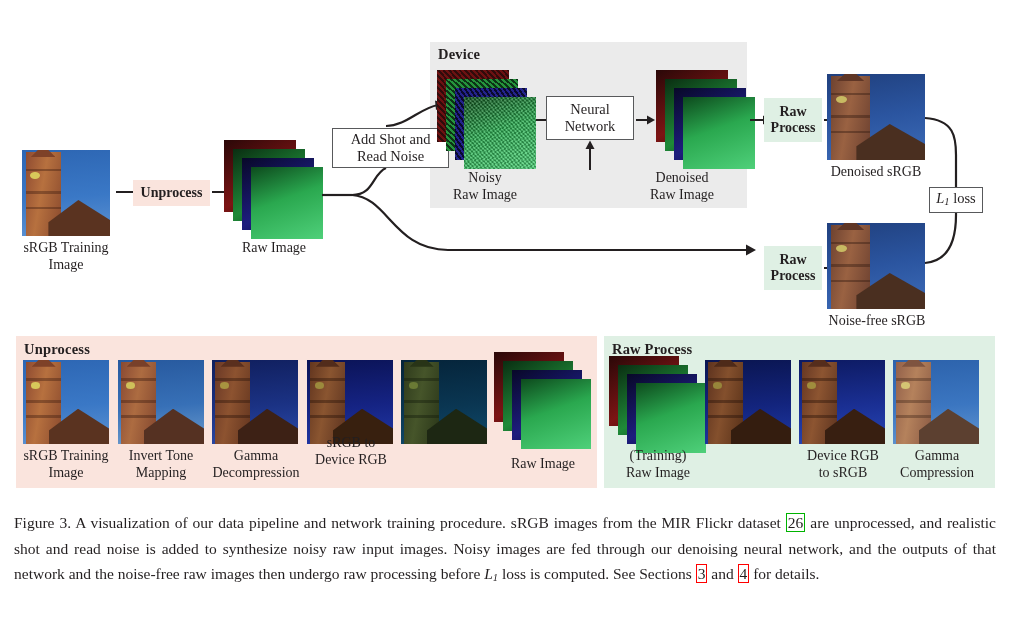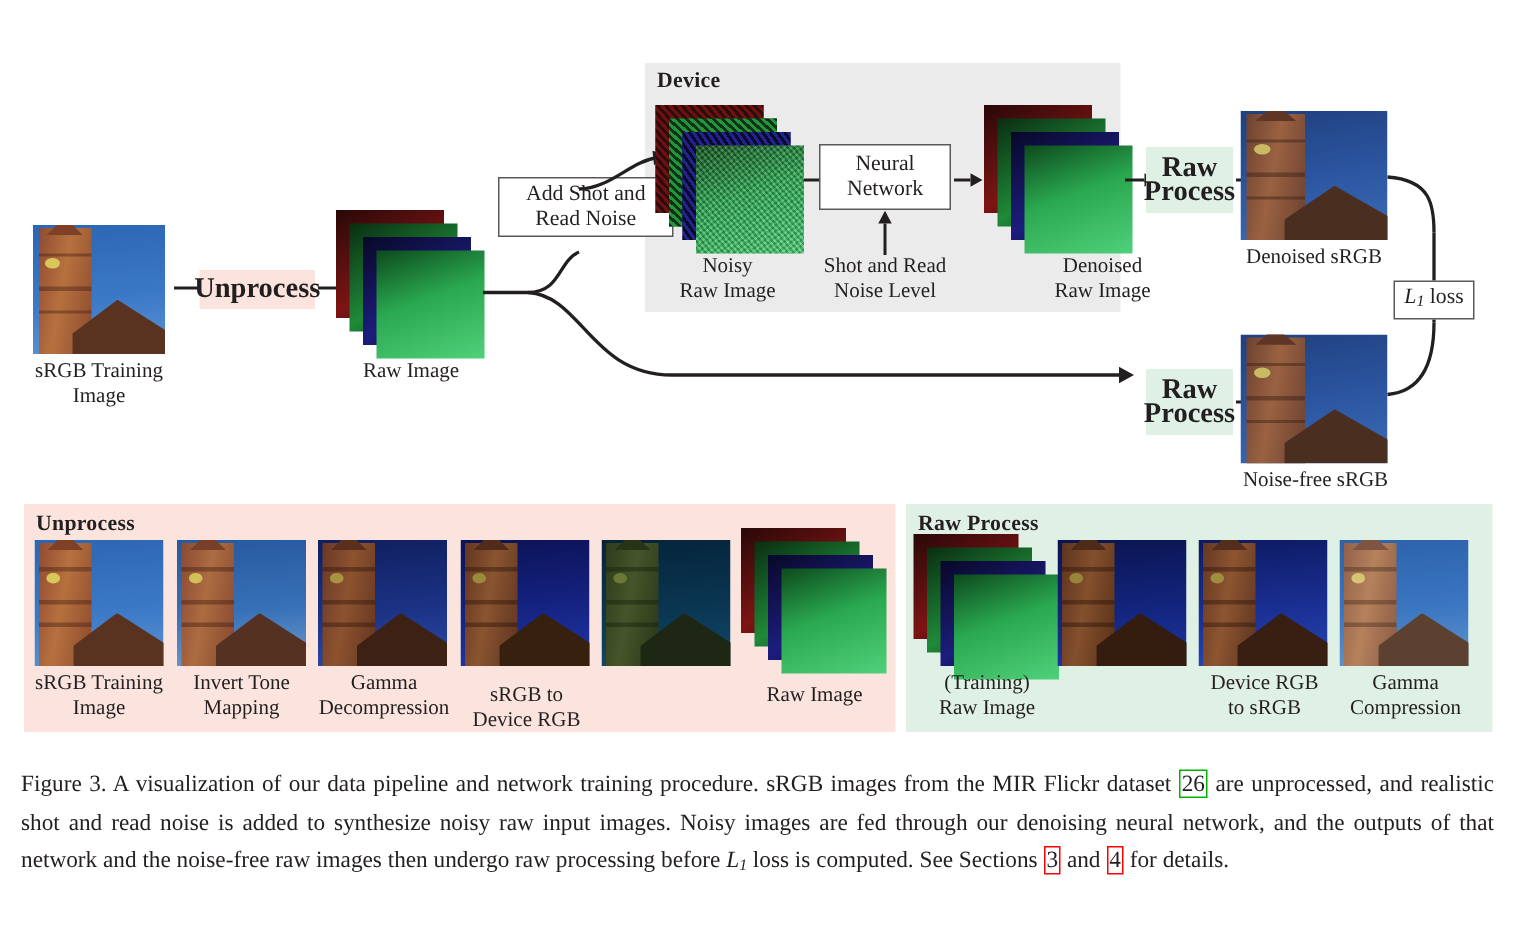--- a/index.html
+++ b/index.html
@@ -6,21 +6,21 @@
   body{width:1011px;height:619px;position:relative;overflow:hidden;
        font-family:"Liberation Serif","DejaVu Serif",serif;color:#231f20;}
 
   .fig{position:absolute;left:0;top:0;width:1011px;height:619px;}
 
   
   .panel{position:absolute;box-sizing:border-box;}
   .panel-title{position:absolute;font-weight:bold;font-size:14.5px;letter-spacing:.2px;}
   .lbl{position:absolute;text-align:center;font-size:14px;line-height:16.5px;}
   .procbox{position:absolute;box-sizing:border-box;display:flex;align-items:center;
-           justify-content:center;text-align:center;font-weight:bold;font-size:19px;
+           justify-content:center;text-align:center;font-weight:bold;font-size:14px;
            line-height:16px;}
   .plainbox{position:absolute;box-sizing:border-box;display:flex;align-items:center;
             justify-content:center;text-align:center;font-size:14.5px;line-height:17px;
             background:#ffffff;border:1px solid #58595b;}
 
   
   .photo{position:absolute;overflow:hidden;}
   .ph-inner{position:absolute;inset:0;}
 
   
@@ -95,21 +95,21 @@
   <svg class="arrow" style="left:322px;top:78px;" width="430" height="200">
 
     <path d="M0,117 L30,117" stroke="#231f20" stroke-width="2.2" fill="none"></path>
 
     <path d="M30,117 C52,117 50,96 64,90" stroke="#231f20" stroke-width="2.2" fill="none"></path>
 
     <path d="M30,117 C66,119 72,172 126,172 L424,172" stroke="#231f20" stroke-width="2.2" fill="none"></path>
     <polygon points="424,166.5 434,172 424,177.5" fill="#231f20"></polygon>
   </svg>
 
-  <div class="plainbox" style="left:332px;top:118px;width:117px;height:40px;white-space:pre-line;">Add Shot and
+  <div class="plainbox" style="left:332px;top:128px;width:117px;height:40px;white-space:pre-line;">Add Shot and
 Read Noise</div>
 
   <svg class="arrow" style="left:386px;top:100px;" width="66" height="40">
     <path d="M0,26 C20,26 34,8 52,5" stroke="#231f20" stroke-width="2.2" fill="none"></path>
     <polygon points="49,0.5 61,4.2 50,10" fill="#231f20"></polygon>
   </svg>
 
   <div class="stack" style="left:437px;top:70px;width:100px;height:98px;">
     <i style="left:0;top:0;width:72px;height:72px;background:
        repeating-linear-gradient(48deg,#300b0b 0 2px,#6d1111 2px 4px),linear-gradient(150deg,#2a0808,#7d1414);"></i>
@@ -130,35 +130,33 @@
     <polygon points="11,1.5 19,6 11,10.5" fill="#231f20"></polygon>
   </svg>
 
   <div class="plainbox" style="left:546px;top:96px;width:88px;height:44px;white-space:pre-line;">Neural
 Network</div>
 
   <svg class="arrow" style="left:584px;top:140px;" width="14" height="30">
     <line x1="6" y1="30" x2="6" y2="9" stroke="#231f20" stroke-width="2"></line>
     <polygon points="1.5,9 6,0.5 10.5,9" fill="#231f20"></polygon>
   </svg>
-  <div class="lbl" style="left:533px;top:170px;width:114px;white-space:pre-line;">Shot and Read
-Noise Level</div>
 
   <svg class="arrow" style="left:636px;top:114px;" width="20" height="12">
     <line x1="0" y1="6" x2="11" y2="6" stroke="#231f20" stroke-width="2"></line>
     <polygon points="11,1.5 19,6 11,10.5" fill="#231f20"></polygon>
   </svg>
 
   <div class="stack" style="left:656px;top:70px;width:100px;height:98px;">
     <i style="left:0;top:0;width:72px;height:72px;background:linear-gradient(150deg,#2a0808,#7d1414 60%,#380a0a);"></i>
     <i style="left:9px;top:9px;width:72px;height:72px;background:linear-gradient(150deg,#0a2e12,#1f8a38 60%,#0d3a18);"></i>
     <i style="left:18px;top:18px;width:72px;height:72px;background:linear-gradient(150deg,#080828,#1d1d7e 60%,#0a0a30);"></i>
     <i style="left:27px;top:27px;width:72px;height:72px;background:linear-gradient(160deg,#0d4a1d 0%,#2aa84f 45%,#4fd07a 100%);"></i>
   </div>
-  <div class="lbl" style="left:680px;top:170px;width:110px;white-space:pre-line;">Denoised
+  <div class="lbl" style="left:627px;top:170px;width:110px;white-space:pre-line;">Denoised
 Raw Image</div>
 
   <svg class="arrow" style="left:750px;top:114px;" width="22" height="12">
     <line x1="0" y1="6" x2="13" y2="6" stroke="#231f20" stroke-width="2"></line>
     <polygon points="13,1.5 21,6 13,10.5" fill="#231f20"></polygon>
   </svg>
 
   <div class="procbox" style="left:764px;top:98px;width:58px;height:44px;background:#dff0e4;white-space:pre-line;">Raw
 Process</div>
 
@@ -269,21 +267,21 @@
       <div class="sky" style="background:linear-gradient(175deg,#0b1356 0%,#152383 55%,#2138a6 100%);"></div>
       <div class="tower" style="background:linear-gradient(100deg,#63361f,#8a5530 45%,#5c3320);"></div>
       <div class="spire" style="background:#522c1b;"></div>
       <div class="band" style="top:22%;background:#2e160c;"></div>
       <div class="band" style="top:48%;background:#2e160c;"></div>
       <div class="band" style="top:66%;background:#2e160c;"></div>
       <div class="clock" style="background:#9c8a3c;"></div>
       <div class="roof" style="background:#38200f;"></div>
     </div>
   </div>
-  <div class="lbl" style="left:297px;top:456px;width:108px;white-space:pre-line;">sRGB to
+  <div class="lbl" style="left:297px;top:435px;width:108px;white-space:pre-line;">sRGB to
 Device RGB</div>
 
   <div class="photo" style="left:401px;top:360px;width:86px;height:84px;">
     <div class="ph-inner">
       <div class="sky" style="background:linear-gradient(175deg,#05243a 0%,#0a3652 55%,#104a6a 100%);"></div>
       <div class="tower" style="background:linear-gradient(100deg,#2f3b1c,#46552a 45%,#2a3619);"></div>
       <div class="spire" style="background:#283417;"></div>
       <div class="band" style="top:22%;background:#16200d;"></div>
       <div class="band" style="top:48%;background:#16200d;"></div>
       <div class="band" style="top:66%;background:#16200d;"></div>

